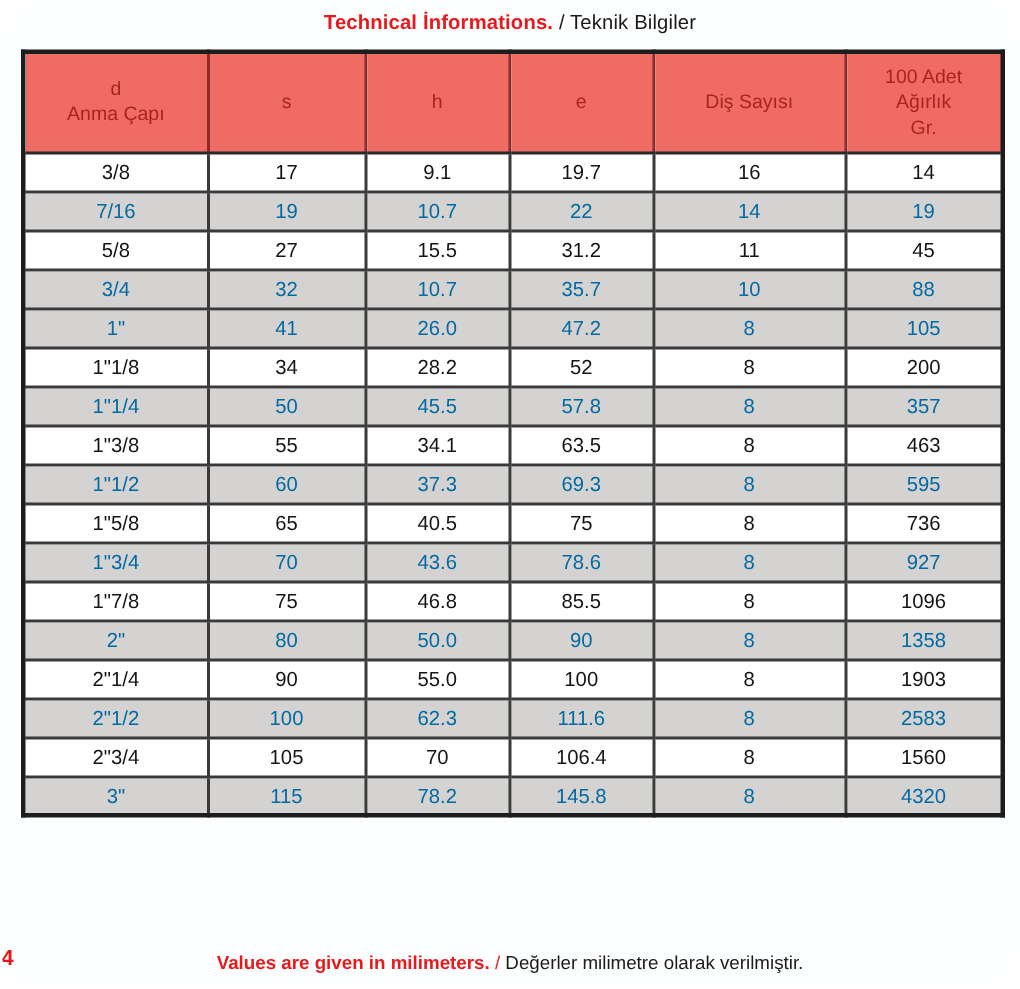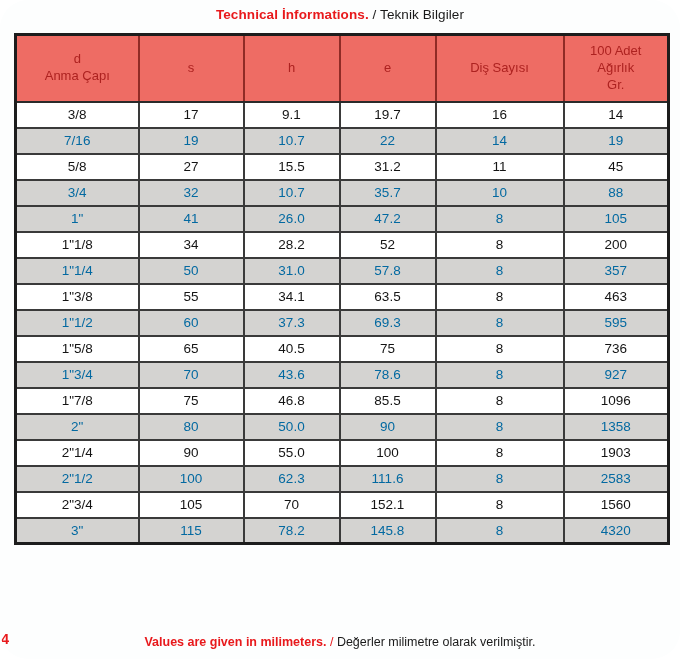--- a/index.html
+++ b/index.html
@@ -174,21 +174,21 @@
           <td>1"1/8</td>
           <td>34</td>
           <td>28.2</td>
           <td>52</td>
           <td>8</td>
           <td>200</td>
         </tr>
         <tr class="gray">
           <td>1"1/4</td>
           <td>50</td>
-          <td>31.0</td>
+          <td>45.5</td>
           <td>57.8</td>
           <td>8</td>
           <td>357</td>
         </tr>
         <tr class="white">
           <td>1"3/8</td>
           <td>55</td>
           <td>34.1</td>
           <td>63.5</td>
           <td>8</td>
@@ -247,21 +247,21 @@
           <td>100</td>
           <td>62.3</td>
           <td>111.6</td>
           <td>8</td>
           <td>2583</td>
         </tr>
         <tr class="white">
           <td>2"3/4</td>
           <td>105</td>
           <td>70</td>
-          <td>152.1</td>
+          <td>106.4</td>
           <td>8</td>
           <td>1560</td>
         </tr>
         <tr class="gray">
           <td>3"</td>
           <td>115</td>
           <td>78.2</td>
           <td>145.8</td>
           <td>8</td>
           <td>4320</td>

